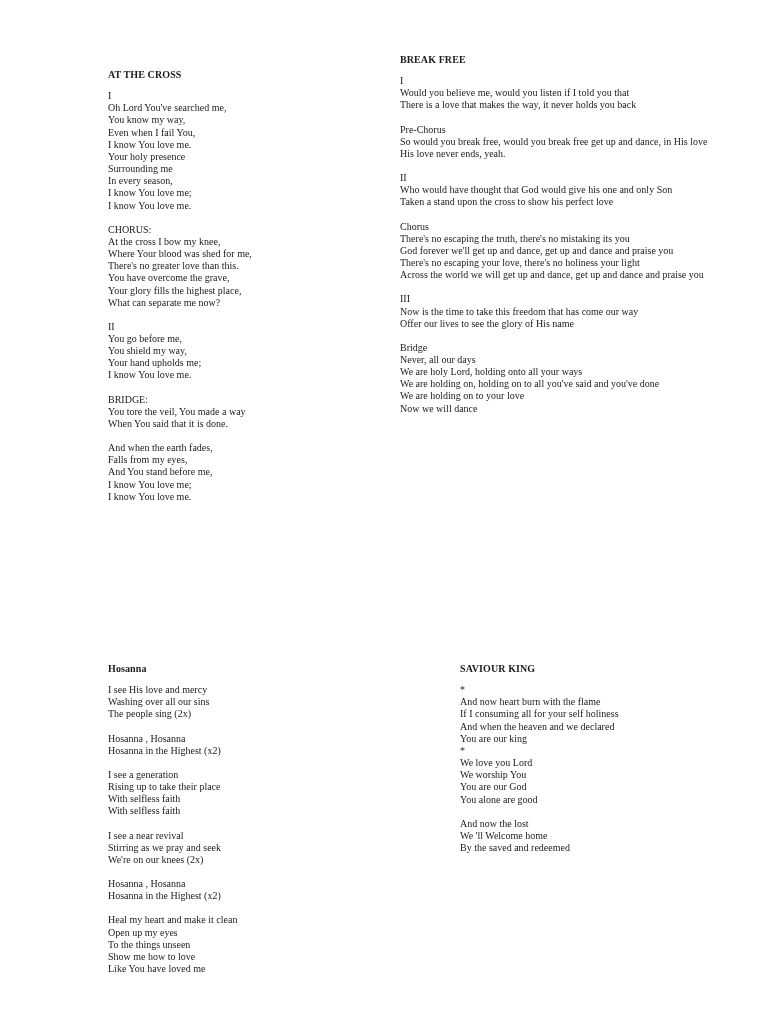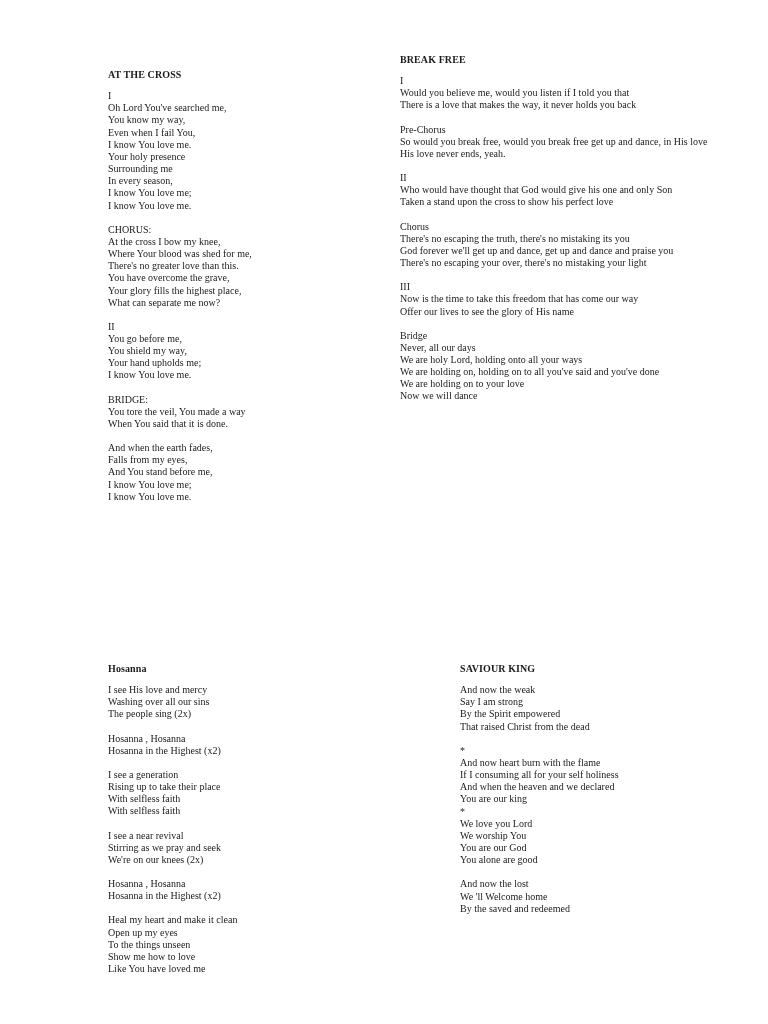--- a/index.html
+++ b/index.html
@@ -75,21 +75,22 @@
     </div>
     <div class="stanza">
       <span class="line">II</span>
       <span class="line">Who would have thought that God would give his one and only Son</span>
       <span class="line">Taken a stand upon the cross to show his perfect love</span>
     </div>
     <div class="stanza">
       <span class="line">Chorus</span>
       <span class="line">There's no escaping the truth, there's no mistaking its you</span>
       <span class="line">God forever we'll get up and dance, get up and dance and praise you</span>
-      <span class="line">There's no escaping your over, there's no mistaking your light</span>
+      <span class="line">There's no escaping your love, there's no holiness your light</span>
+      <span class="line">Across the world we will get up and dance, get up and dance and praise you</span>
     </div>
     <div class="stanza">
       <span class="line">III</span>
       <span class="line">Now is the time to take this freedom that has come our way</span>
       <span class="line">Offer our lives to see the glory of His name</span>
     </div>
     <div class="stanza">
       <span class="line">Bridge</span>
       <span class="line">Never, all our days</span>
       <span class="line">We are holy Lord, holding onto all your ways</span>
@@ -128,26 +129,20 @@
       <span class="line">Heal my heart and make it clean</span>
       <span class="line">Open up my eyes</span>
       <span class="line">To the things unseen</span>
       <span class="line">Show me how to love</span>
       <span class="line">Like You have loved me</span>
     </div>
   </div>
 <div id="song-saviour-king" class="song">
     <div class="title">SAVIOUR KING</div>
     <div class="stanza">
-      <span class="line">And now the weak</span>
-      <span class="line">Say I am strong</span>
-      <span class="line">By the  Spirit empowered</span>
-      <span class="line">That raised Christ from the dead</span>
-    </div>
-    <div class="stanza">
       <span class="line">*</span>
       <span class="line">And now heart burn with the flame</span>
       <span class="line">If I consuming all for your self holiness</span>
       <span class="line">And when the heaven and we declared</span>
       <span class="line">You are our king</span>
       <span class="line">*</span>
       <span class="line">We love you Lord</span>
       <span class="line">We worship You</span>
       <span class="line">You are our God</span>
       <span class="line">You alone are good</span>

